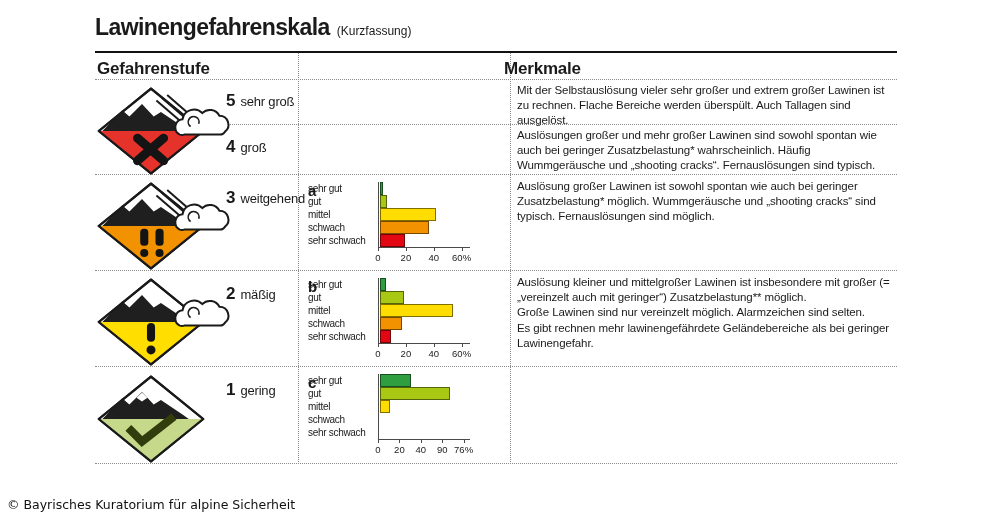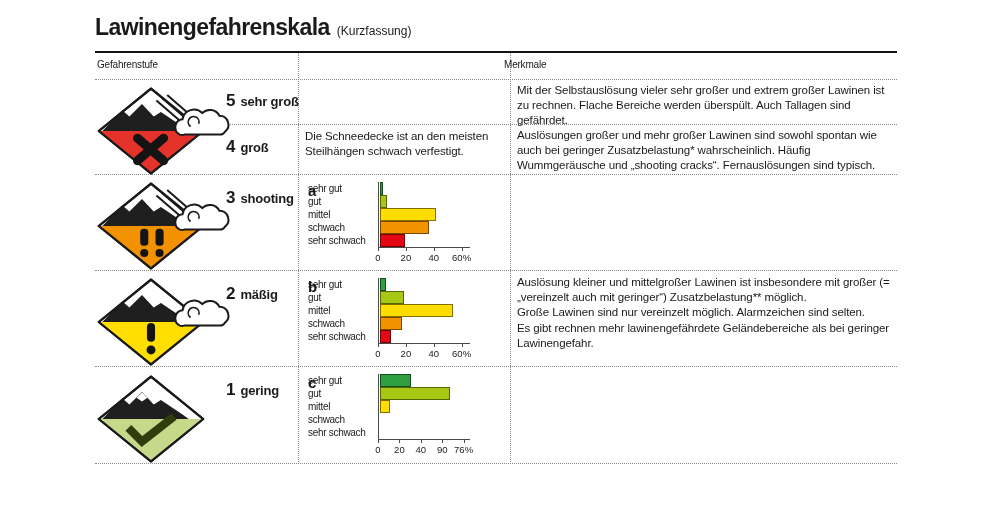--- a/index.html
+++ b/index.html
@@ -5,24 +5,24 @@
   html,body{margin:0;padding:0;background:#fff;}
   .page{position:relative;width:1000px;height:522px;background:#ffffff;overflow:hidden;
         font-family:"Liberation Sans",sans-serif;color:#1a1a1a;}
   .title-row{position:absolute;left:95px;top:14px;display:flex;align-items:baseline;gap:7px;}
   .title-main{font-size:23px;font-weight:bold;letter-spacing:-0.6px;}
   .title-suffix{font-size:12px;font-weight:normal;}
   .table{position:absolute;left:95px;top:51px;width:802px;height:412px;border-top:2px solid #111;}
   .vsep{position:absolute;top:0;height:411px;width:0;border-left:1px dotted #8a8a8a;}
   .hsep{position:absolute;left:0;right:0;height:0;border-top:1px dotted #8a8a8a;}
   .hsep.partial{left:131px;}
-  .hdr{position:absolute;top:6px;font-size:10px;font-weight:normal;letter-spacing:-0.2px;}
+  .hdr{position:absolute;top:6px;font-size:17px;font-weight:bold;letter-spacing:-0.2px;}
   .level{position:absolute;left:131px;display:flex;gap:5px;align-items:baseline;white-space:nowrap;}
   .level-num{font-size:17px;font-weight:bold;}
-  .level-name{font-size:13px;font-weight:bold;letter-spacing:-0.2px;text-align:right;}
+  .level-name{font-size:13px;font-weight:normal;letter-spacing:-0.2px;text-align:right;}
   .cell{position:absolute;font-size:11.5px;line-height:1.32;letter-spacing:-0.1px;white-space:pre-line;}
   .icon{position:absolute;left:2px;width:135px;height:90px;}
   .chart{position:absolute;left:213px;width:182px;overflow:visible;}
   .c-letter{position:absolute;left:0;top:0;font-size:15px;font-weight:bold;}
   .c-plot{position:relative;}
   .c-row{display:flex;height:13px;}
   .c-lab{width:66px;padding-right:6px;text-align:left;font-size:10px;line-height:13px;letter-spacing:-0.3px;}
   .c-track{position:relative;width:96px;}
   .c-bar{position:absolute;left:0;top:0;height:13px;border:1px solid rgba(0,0,0,0.5);box-sizing:border-box;}
   .c-zero{position:absolute;left:70px;top:0;height:69px;width:1px;background:#4a4a4a;}
@@ -117,32 +117,31 @@
     <div class="level" style="top:38px">
       <span class="level-num">5</span>
       <span class="level-name">sehr groß</span>
     </div>
     <div class="level" style="top:84px">
       <span class="level-num">4</span>
       <span class="level-name">groß</span>
     </div>
     <div class="level" style="top:135px">
       <span class="level-num">3</span>
-      <span class="level-name">shooting</span>
+      <span class="level-name">weitgehend</span>
     </div>
     <div class="level" style="top:231px">
       <span class="level-num">2</span>
       <span class="level-name">mäßig</span>
     </div>
     <div class="level" style="top:327px">
       <span class="level-num">1</span>
       <span class="level-name">gering</span>
     </div>
 
-    <div class="cell" style="left:210px;top:76px;width:194px">Die Schneedecke ist an den meisten Steilhängen schwach verfestigt.</div>
 
     <div class="chart" style="top:129px">
       <span class="c-letter">a</span>
       <div class="c-body">
           <div class="c-plot">
             <div class="c-row">
               <span class="c-lab">sehr gut</span>
               <span class="c-track">
                 <span class="c-bar" style="width:2.8px;background:#2f9e41"></span>
               </span>
@@ -273,20 +272,22 @@
             <span class="c-tick" style="left:42.8px"></span>
             <span class="c-ticklab" style="left:42.8px">40</span>
             <span class="c-tick" style="left:64.2px"></span>
             <span class="c-ticklab" style="left:64.2px">90</span>
             <span class="c-tick" style="left:85.6px"></span>
             <span class="c-ticklab" style="left:85.6px">76%</span>
           </div>
         </div>
     </div>
 
-    <div class="cell" style="left:422px;top:30px;width:374px">Mit der Selbstauslösung vieler sehr großer und extrem großer Lawinen ist zu rechnen. Flache Bereiche werden überspült. Auch Tallagen sind gefährdet.</div>
+    <div class="cell" style="left:422px;top:30px;width:374px">Mit der Selbstauslösung vieler sehr großer und extrem großer Lawinen ist zu rechnen. Flache Bereiche werden überspült. Auch Tallagen sind ausgelöst.</div>
     <div class="cell" style="left:422px;top:75px;width:374px">Auslösungen großer und mehr großer Lawinen sind sowohl spontan wie auch bei geringer Zusatzbelastung* wahrscheinlich. Häufig Wummgeräusche und „shooting cracks“. Fernauslösungen sind typisch.</div>
+    <div class="cell" style="left:422px;top:126px;width:374px">Auslösung großer Lawinen ist sowohl spontan wie auch bei geringer Zusatzbelastung* möglich. Wummgeräusche und „shooting cracks“ sind typisch. Fernauslösungen sind möglich.</div>
     <div class="cell" style="left:422px;top:222px;width:374px">Auslösung kleiner und mittelgroßer Lawinen ist insbesondere mit großer (= „vereinzelt auch mit geringer“) Zusatzbelastung** möglich.
 Große Lawinen sind nur vereinzelt möglich. Alarmzeichen sind selten.
 Es gibt rechnen mehr lawinengefährdete Geländebereiche als bei geringer Lawinengefahr.</div>
   </div>
 
+  <div class="footer">© Bayrisches Kuratorium für alpine Sicherheit</div>
 </div>
 
 </body></html>

